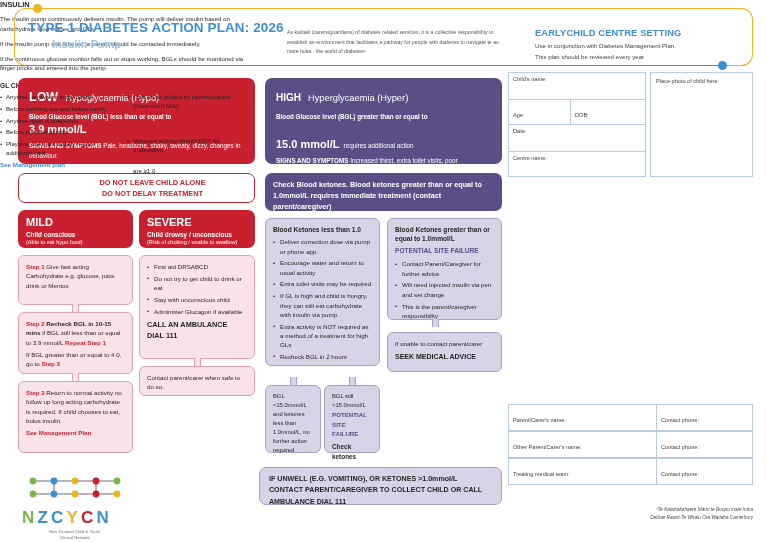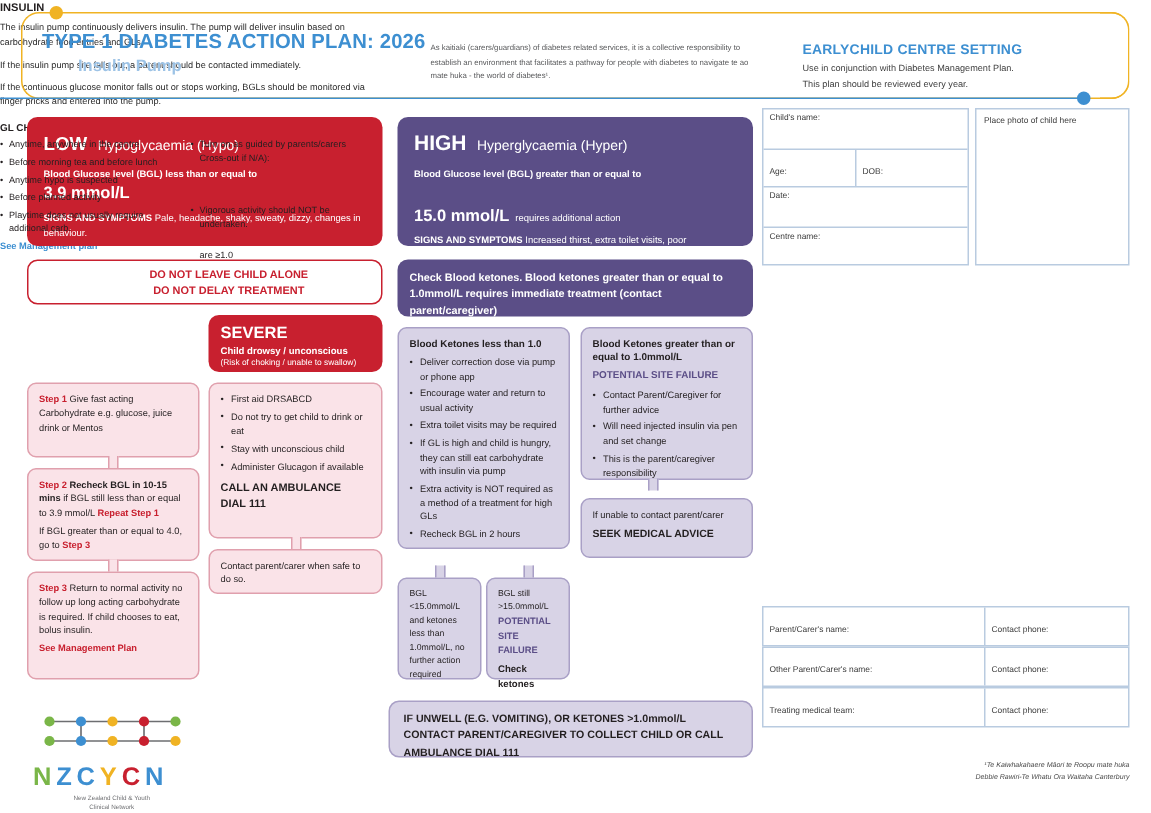--- a/index.html
+++ b/index.html
@@ -69,21 +69,21 @@
   .low .l1 { font-size: 6.3px; margin-top: 8px; font-weight: bold; }
   .low .big { font-size: 11px; font-weight: bold; margin-top: 3px; }
   .low .l2 { font-size: 6.3px; margin-top: 6px; line-height: 1.6; }
   .low .l2 b { font-weight: bold; }
 
   
   .high {
     left: 265px; top: 78px; width: 237px; height: 86px;
     background: #5b4e87; color: #fff; padding: 9px 11px;
   }
-  .high .ttl { font-size: 14px; font-weight: bold; display: inline-block; }
+  .high .ttl { font-size: 10px; font-weight: bold; display: inline-block; }
   .high .ttl2 { font-size: 9.3px; font-weight: normal; margin-left: 7px; }
   .high .l1 { font-size: 6.3px; margin-top: 8px; font-weight: bold; }
   .high .big { font-size: 11px; font-weight: bold; margin-top: 18px; display: inline-block; }
   .high .bigsub { font-size: 6.3px; font-weight: normal; margin-left: 4px; }
   .high .l2 { font-size: 6.3px; margin-top: 4px; line-height: 1.6; }
   .high .note { font-size: 6.3px; font-style: italic; margin-top: 3px; }
 
   
   .donot {
     left: 18px; top: 173px; width: 237px; height: 30px;
@@ -235,20 +235,25 @@
     <div><span class="big">15.0 mmol/L</span><span class="bigsub">requires additional action</span></div>
     <div class="l2"><b>SIGNS AND SYMPTOMS</b><span> Increased thirst, extra toilet visits, poor concentration, irritability, tiredness</span></div>
     <div class="note">Note: Symptoms may not always be obvious</div>
   </div>
 
   <div class="card donot">
     <div>DO NOT LEAVE CHILD ALONE</div>
     <div>DO NOT DELAY TREATMENT</div>
   </div>
 
+  <div class="card sev-hdr mild-hdr">
+    <div class="t">MILD</div>
+    <div class="s1">Child conscious</div>
+    <div class="s2">(Able to eat hypo food)</div>
+  </div>
 
   <div class="card sev-hdr sevr-hdr">
     <div class="t">SEVERE</div>
     <div class="s1">Child drowsy / unconscious</div>
     <div class="s2">(Risk of choking / unable to swallow)</div>
   </div>
 
   <div class="card pink step1">
     <span class="hl">Step 1</span><span> Give fast acting Carbohydrate e.g. glucose, juice drink or Mentos</span>
   </div>

